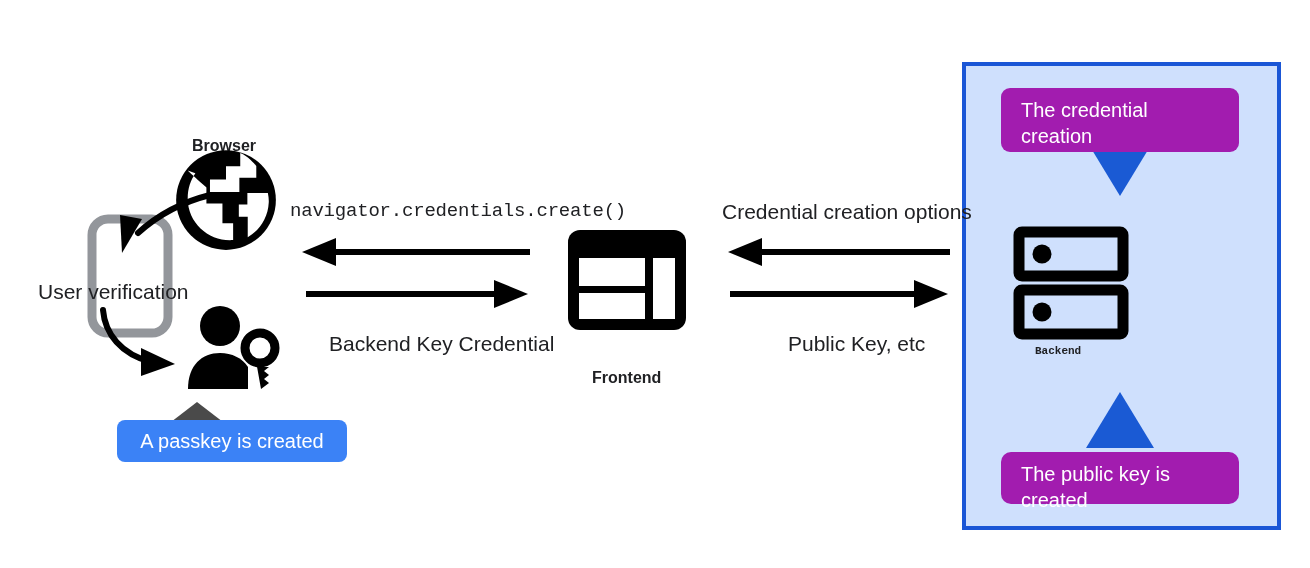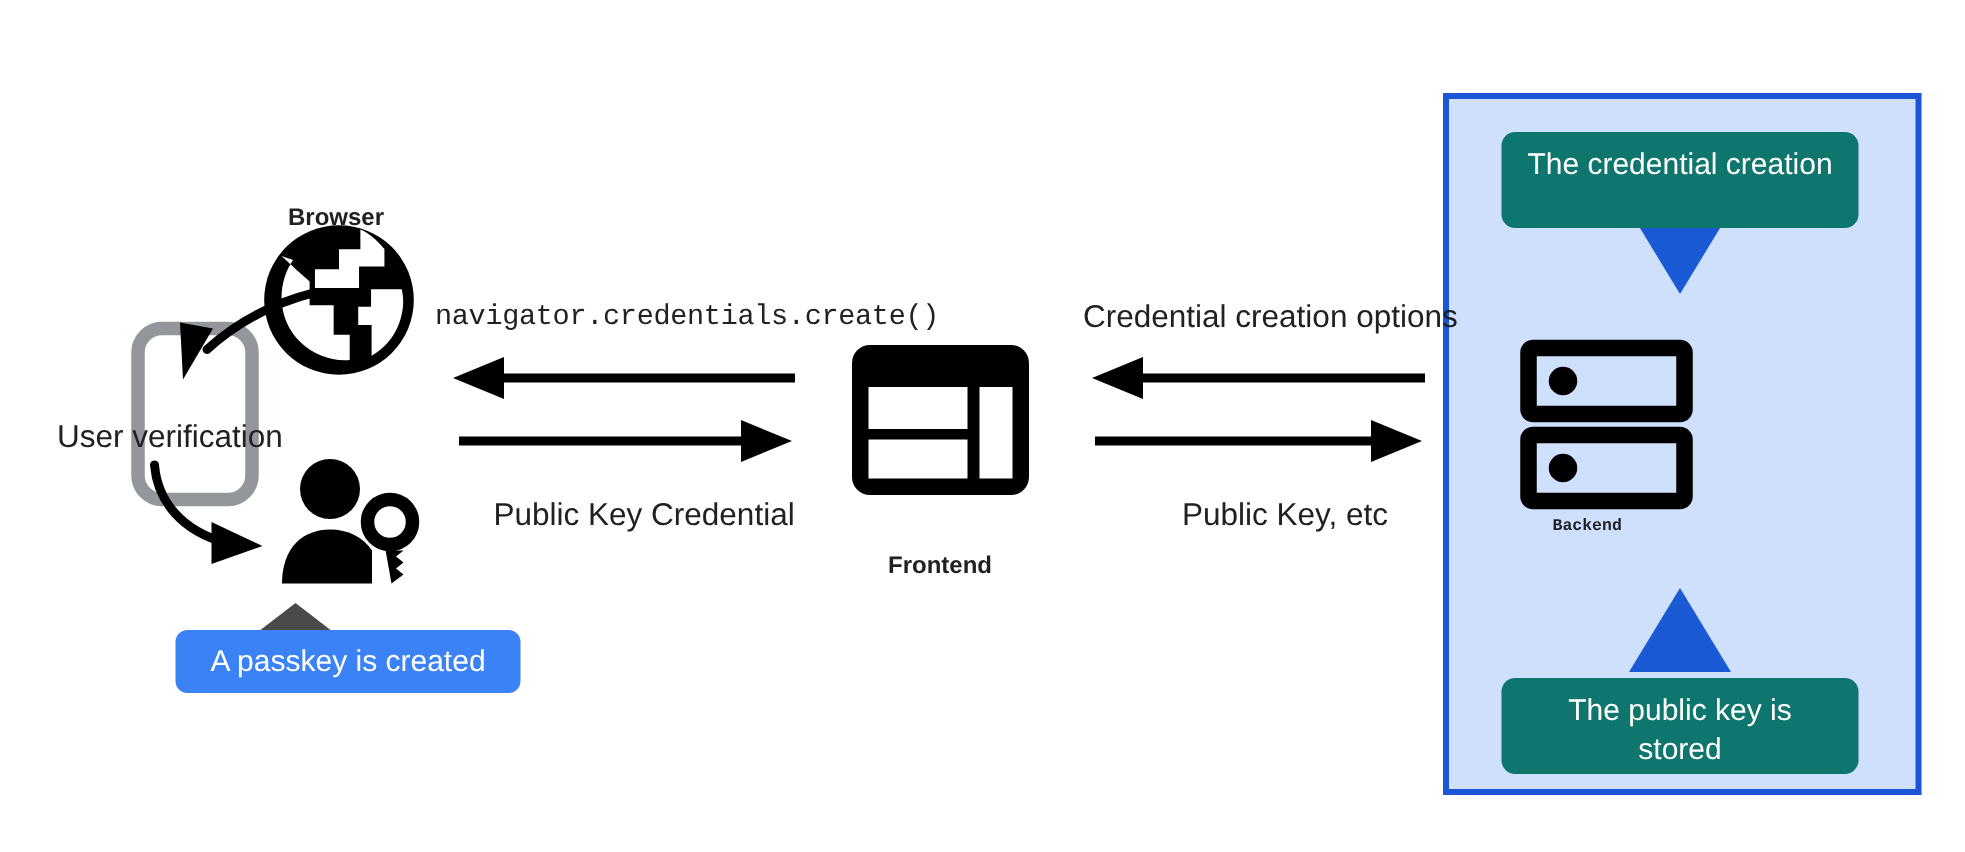--- a/index.html
+++ b/index.html
@@ -43,27 +43,27 @@
     height: 468px;
     box-sizing: border-box;
     background: #cfe0fd;
     border: 4px solid #1a56d6;
   }
 
   
   .bubble {
     position: absolute;
     box-sizing: border-box;
-    background: #0f766e;
+    background: #a21caf;
     color: #ffffff;
     border-radius: 9px;
-    text-align: center;
+    text-align: left;
     font-size: 20px;
     line-height: 26px;
-    padding: 9px 4px;
+    padding: 9px 20px;
     font-family: "Liberation Sans", sans-serif;
   }
   .bubble-tail-down {
     position: absolute;
     width: 0; height: 0;
     border-left: 34px solid transparent;
     border-right: 34px solid transparent;
     border-top: 56px solid #1a5ad4;
   }
   .bubble-tail-up {
@@ -119,23 +119,23 @@
       <circle cx="26" cy="26" r="9.5" fill="#000000"></circle>
       <rect x="3" y="62" width="104" height="44" rx="3" fill="none" stroke="#000000" stroke-width="11"></rect>
       <circle cx="26" cy="84" r="9.5" fill="#000000"></circle>
     </svg>
   </div>
 
   <div class="lbl lbl-bold" style="left:1035px; top:345px; font-size:11px;font-family:Liberation Mono, monospace;">Backend</div>
 
   <div class="bubble-tail-up abs" style="left:1086px; top:392px;"></div>
 
-  <div class="bubble" style="left:1001px; top:452px; width:238px; height:64px;">
+  <div class="bubble" style="left:1001px; top:452px; width:238px; height:52px;border-radius:10px;">
     <span>The public key is</span><br>
-    <span>stored</span>
+    <span>created</span>
   </div>
 
   <div class="lbl lbl-bold" style="left:192px; top:136px; font-size:16px;">Browser</div>
 
   <div class="abs" style="left:88px; top:215px; width:84px; height:122px;">
     <svg width="84" height="122" viewBox="0 0 84 122" aria-hidden="true">
       <rect x="4" y="4" width="76" height="114" rx="16" fill="none" stroke="#93969b" stroke-width="9"></rect>
       <rect x="16" y="16" width="52" height="74" fill="#ffffff"></rect>
       <rect x="27" y="99" width="30" height="7" rx="3.5" fill="#ffffff"></rect>
     </svg>
@@ -198,21 +198,21 @@
     </svg>
   </div>
 
   <div class="abs" style="left:306px; top:280px; width:222px; height:28px;">
     <svg width="222" height="28" viewBox="0 0 222 28" aria-hidden="true">
       <line x1="0" y1="14" x2="194" y2="14" stroke="#000000" stroke-width="6"></line>
       <path d="M222 14 L 188 0 L 188 28 Z" fill="#000000"></path>
     </svg>
   </div>
 
-  <div class="lbl" style="left:329px; top:331px; font-size:21px;">Public Key Credential</div>
+  <div class="lbl" style="left:329px; top:331px; font-size:21px;">Backend Key Credential</div>
 
   <div class="lbl" style="left:722px; top:199px; font-size:21px;">Credential creation options</div>
 
   <div class="abs" style="left:728px; top:238px; width:222px; height:28px;">
     <svg width="222" height="28" viewBox="0 0 222 28" aria-hidden="true">
       <line x1="28" y1="14" x2="222" y2="14" stroke="#000000" stroke-width="6"></line>
       <path d="M0 14 L 34 0 L 34 28 Z" fill="#000000"></path>
     </svg>
   </div>
 

